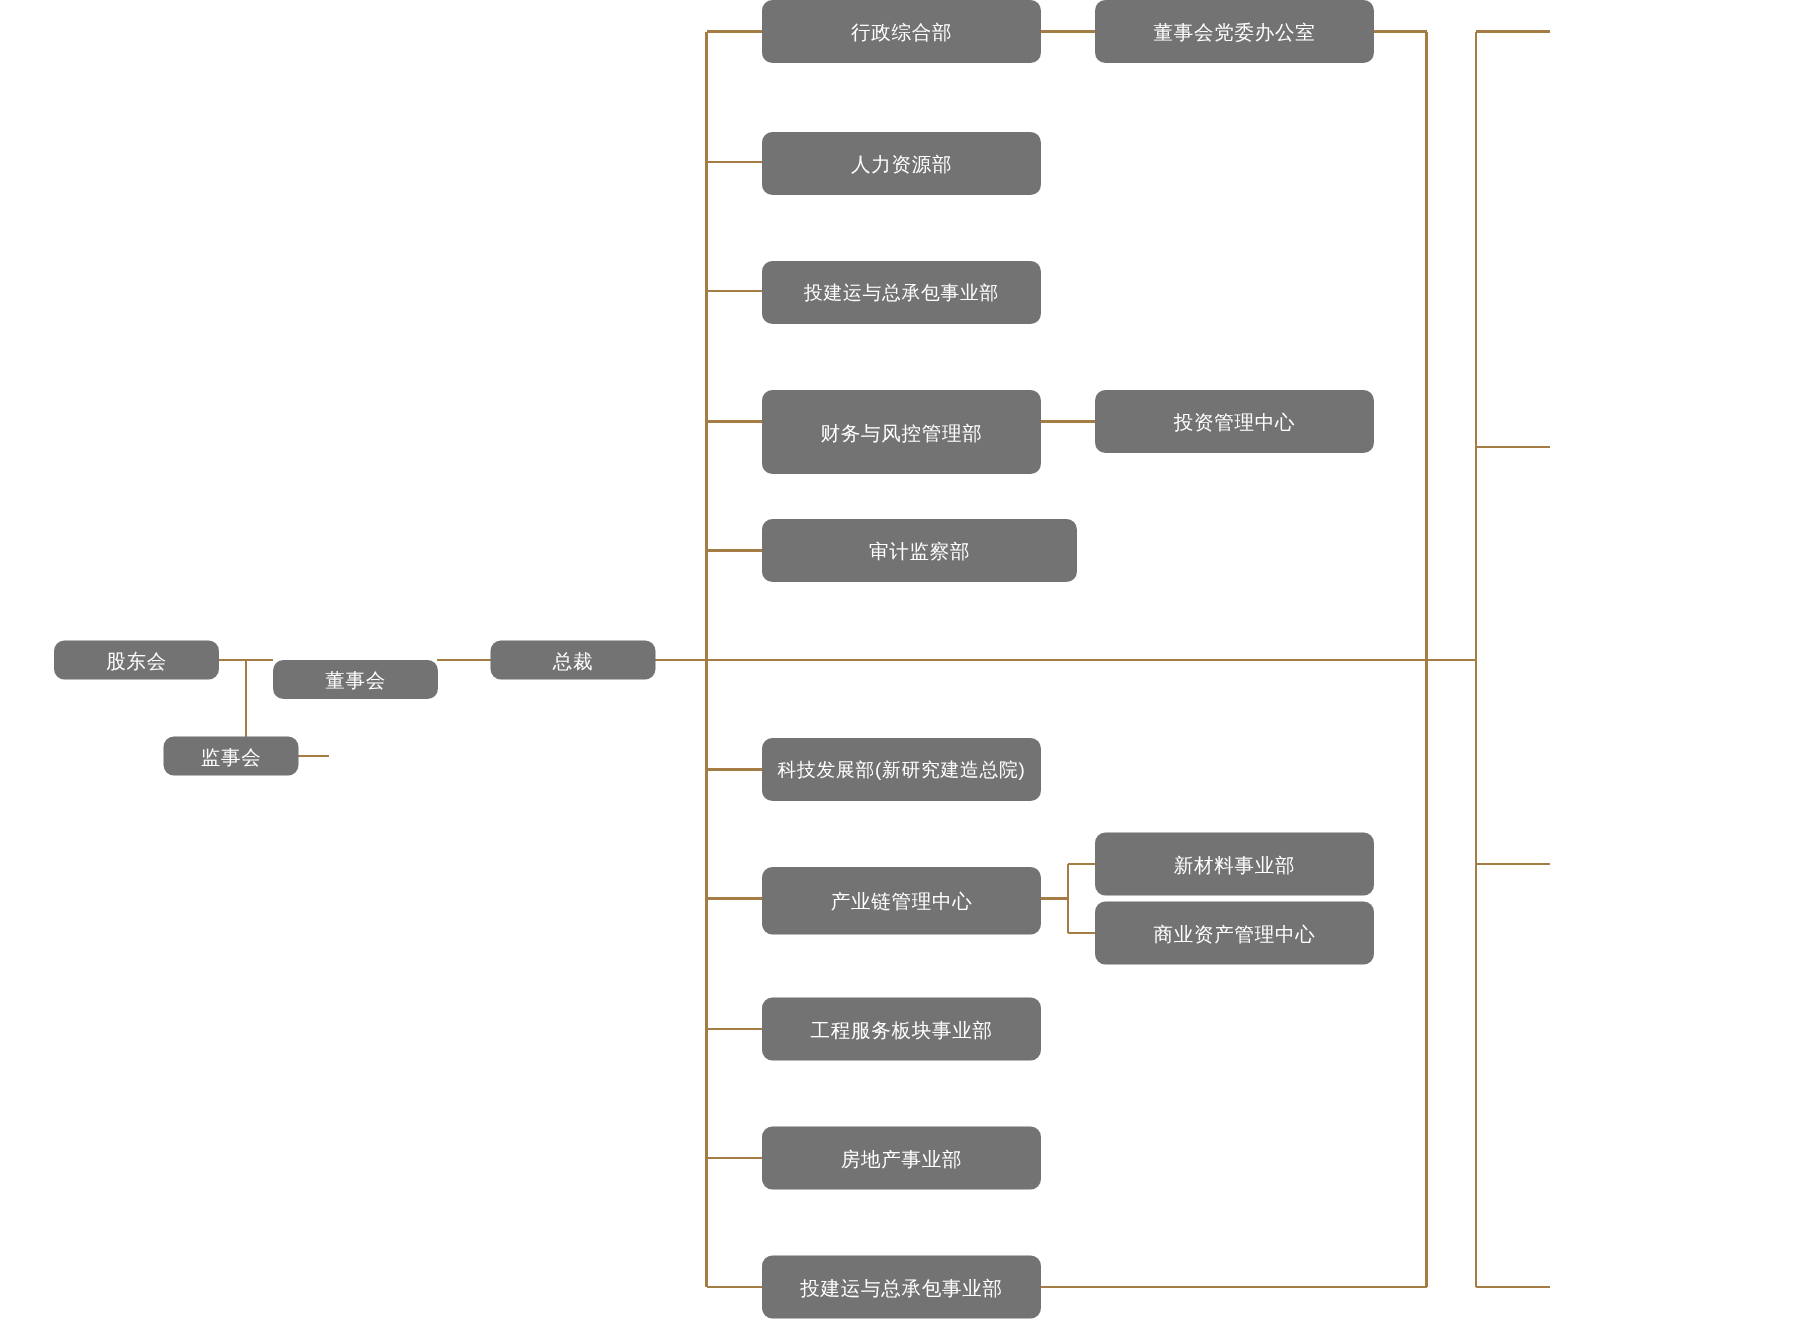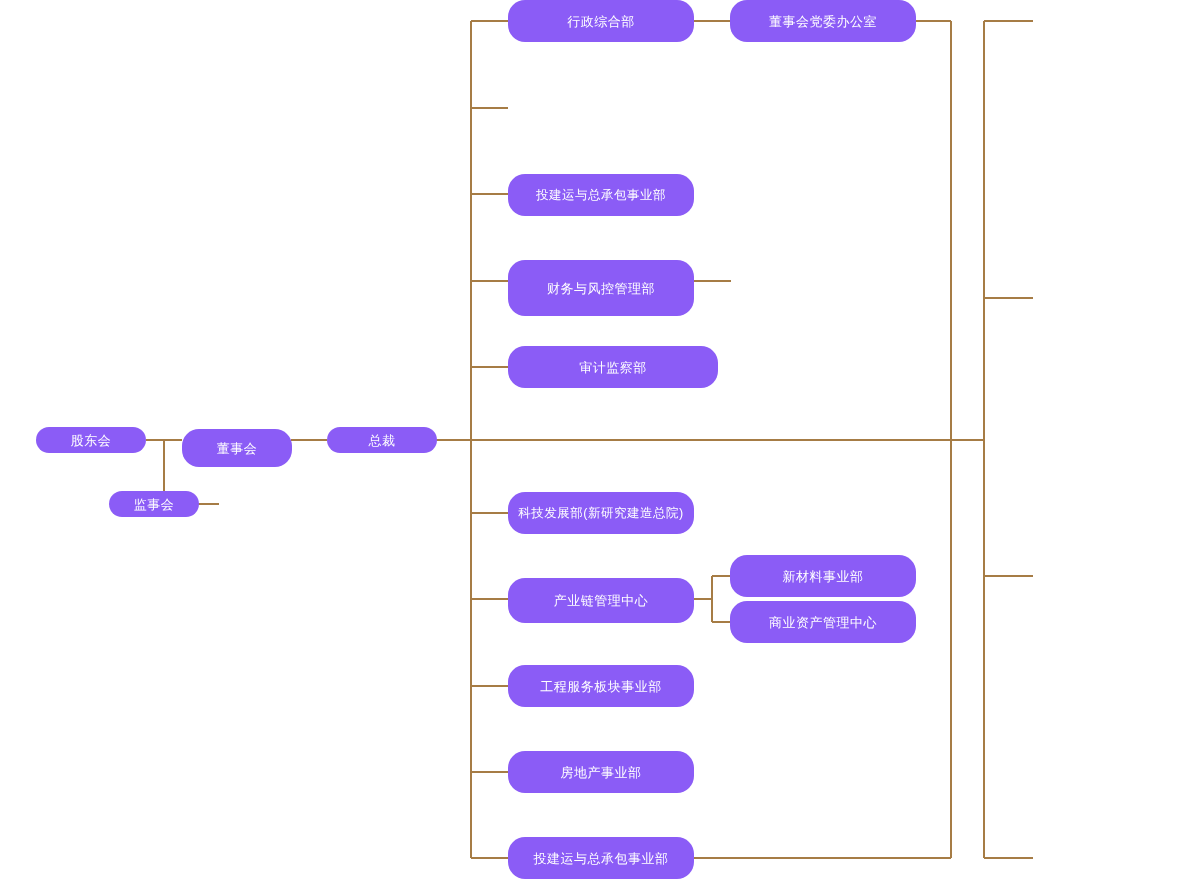--- a/index.html
+++ b/index.html
@@ -22,22 +22,22 @@
     position: absolute;
     left: 0;
     top: 0;
     width: 1202px;
     height: 880px;
     pointer-events: none;
   }
   .node {
     position: absolute;
     box-sizing: border-box;
-    background: #8b5cf6;
-    border-radius: 17px;
+    background: #737373;
+    border-radius: 7px;
     color: #ffffff;
     font-size: 13px;
     line-height: 1;
     display: flex;
     align-items: center;
     justify-content: center;
     text-align: center;
     letter-spacing: 0.5px;
     white-space: nowrap;
     z-index: 2;
@@ -100,49 +100,55 @@
       <line x1="984" y1="576" x2="1033" y2="576"></line>
       <line x1="984" y1="858" x2="1033" y2="858"></line>
 
     </g>
   </svg>
 
   <div class="node" style="left:36px; top:427px; width:110px; height:26px;">
     <span class="node-label">股东会</span>
   </div>
 
-  <div class="node" style="left:182px; top:429px; width:110px; height:38px;text-align:center;">
+  <div class="node" style="left:182px; top:440px; width:110px; height:26px;text-align:center;">
     <span class="node-label">董事会</span>
   </div>
 
   <div class="node" style="left:109px; top:491px; width:90px; height:26px;">
     <span class="node-label">监事会</span>
   </div>
 
   <div class="node" style="left:327px; top:427px; width:110px; height:26px;justify-content:center;">
     <span class="node-label">总裁</span>
   </div>
 
   <div class="node" style="left:508px; top:0px; width:186px; height:42px;">
     <span class="node-label">行政综合部</span>
   </div>
 
   <div class="node" style="left:730px; top:0px; width:186px; height:42px;">
     <span class="node-label">董事会党委办公室</span>
   </div>
 
+  <div class="node" style="left:508px; top:88px; width:186px; height:42px;">
+    <span class="node-label">人力资源部</span>
+  </div>
 
   <div class="node small" style="left:508px; top:174px; width:186px; height:42px;">
     <span class="node-label">投建运与总承包事业部</span>
   </div>
 
   <div class="node" style="left:508px; top:260px; width:186px; height:56px;">
     <span class="node-label">财务与风控管理部</span>
   </div>
 
+  <div class="node" style="left:730px; top:260px; width:186px; height:42px;">
+    <span class="node-label">投资管理中心</span>
+  </div>
 
   <div class="node" style="left:508px; top:346px; width:210px; height:42px;">
     <span class="node-label">审计监察部</span>
   </div>
 
   <div class="node small" style="left:508px; top:492px; width:186px; height:42px;">
     <span class="node-label">科技发展部(新研究建造总院)</span>
   </div>
 
   <div class="node" style="left:508px; top:578px; width:186px; height:45px;text-align:center;">

